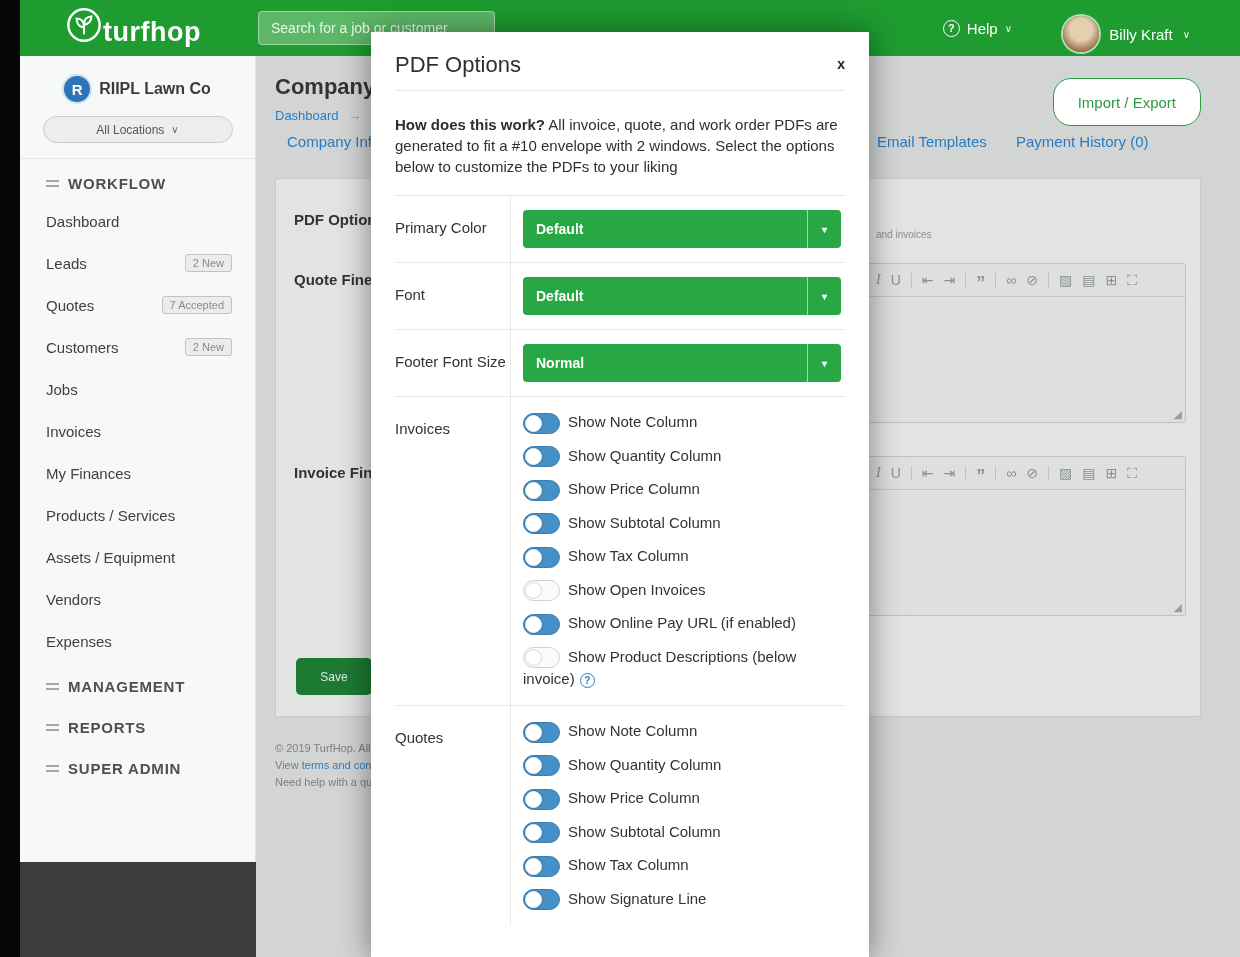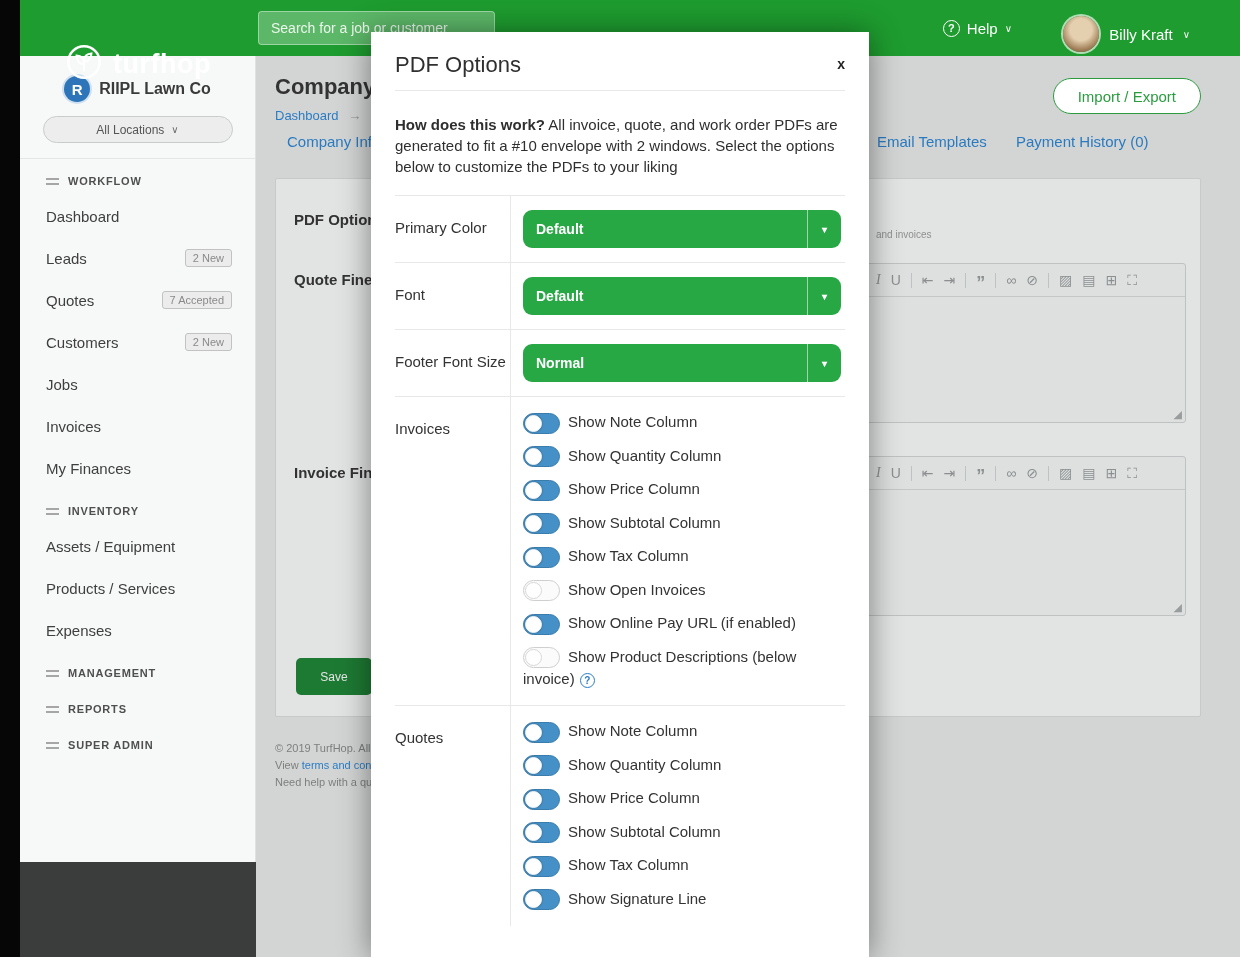--- a/index.html
+++ b/index.html
@@ -4,21 +4,21 @@
 <style>
   * { margin:0; padding:0; box-sizing:border-box; }
   html,body { width:1240px; height:957px; overflow:hidden; background:#0a0a0a;
               font-family:"Liberation Sans", sans-serif; }
   .page { position:relative; width:1240px; height:957px; }
   .left-void { position:absolute; left:0; top:0; width:20px; height:957px; background:#060606; }
   .app { position:absolute; left:20px; top:0; width:1220px; height:957px; background:#d3d5d5; }
 
   
   .topbar { position:absolute; left:0; top:0; width:1220px; height:56px; background:#1e9c2f; z-index:5; }
-  .brand { position:absolute; left:45px; top:8px; height:40px; display:flex; align-items:center; gap:10px; color:#fff;margin-top:36px; }
+  .brand { position:absolute; left:45px; top:8px; height:40px; display:flex; align-items:flex-end; color:#fff; }
   .brand-name { font-size:27px; font-weight:bold; letter-spacing:.5px; }
   .search { position:absolute; left:238px; top:11px; width:237px; height:34px;
             background:rgba(255,255,255,.28); border:1px solid rgba(255,255,255,.4); border-radius:4px;
             color:#fff; padding:0 12px; font-size:14px; outline:none; font-family:inherit; }
   .search::placeholder { color:rgba(255,255,255,.88); }
   .help { position:absolute; right:228px; top:0; height:56px; display:flex; align-items:center; gap:7px; color:#fff; font-size:15px; cursor:pointer; }
   .q-circle { width:17px; height:17px; border:1.5px solid #fff; border-radius:50%;
               display:inline-flex; align-items:center; justify-content:center; font-size:11px; font-weight:bold; }
   .chev { font-size:10px; opacity:.95; }
   .user { position:absolute; right:50px; top:0; height:68px; display:flex; align-items:center; gap:10px; color:#fff; font-size:15px; cursor:pointer; }
@@ -34,35 +34,35 @@
   .r-logo { width:26px; height:26px; border-radius:50%; background:#2e74b8; color:#fff;
             display:inline-flex; align-items:center; justify-content:center; font-size:15px; font-weight:bold;
             box-shadow:0 0 0 2px #cfe0f0; }
   .company-name { font-size:16px; font-weight:bold; color:#3a3a3a; }
   .loc-pill { margin:12px auto 0; width:190px; height:27px; border:1px solid #c9cccc; background:#ededee;
               border-radius:14px; display:flex; align-items:center; justify-content:center; gap:7px;
               font-size:12px; color:#555; cursor:pointer; }
   .loc-pill .chev { color:#666; }
   .sb-divider { margin-top:15px; border-top:1px solid #e4e5e5; }
   .section-h { display:flex; align-items:center; gap:9px; padding:16px 0 8px 26px;
-               font-size:11px; font-weight:bold; color:#4f4f4f; letter-spacing:.8px; }
+               font-size:15px; font-weight:bold; color:#4f4f4f; letter-spacing:.8px; }
   .dash-icon { width:13px; height:7px; border-top:2px solid #a6a6a6; border-bottom:2px solid #a6a6a6; }
   .nav-item { display:flex; align-items:center; height:42px; padding:0 23px 0 26px;
               font-size:15px; color:#3f3f3f; cursor:pointer; }
   .badge { margin-left:auto; font-size:11px; color:#8a8a8a; background:#ececec; border:1px solid #c2c2c2;
            border-radius:3px; padding:2px 7px; white-space:nowrap; }
 
   
   .main { position:absolute; left:236px; top:56px; width:984px; height:901px; background:#d3d5d5; }
   .page-title { position:absolute; left:19px; top:18px; font-size:22px; font-weight:bold; color:#333; white-space:nowrap; }
   .breadcrumb { position:absolute; left:19px; top:52px; font-size:13px; white-space:nowrap; }
   .bc-link { color:#2b7cc4; cursor:pointer; }
   .bc-sep { color:#8e8e8e; margin:0 6px; }
   .bc-cur { color:#8e8e8e; }
-  .import-btn { position:absolute; right:39px; top:22px; height:36px; padding:0 24px;
+  .import-btn { position:absolute; right:39px; top:22px; height:48px; padding:0 24px;
                 background:#fff; border:1.5px solid #2a9d3f; border-radius:18px; color:#2a9d3f;
                 font-size:15px; font-family:inherit; cursor:pointer; }
   .tab { position:absolute; top:77px; font-size:15px; color:#2a7ac0; cursor:pointer; white-space:nowrap; }
   .tab.t1 { left:31px; } .tab.t2 { left:621px; } .tab.t3 { left:760px; }
 
   .panel { position:absolute; left:19px; top:122px; width:926px; height:539px;
            background:#e2e3e3; border:1px solid #c8caca; border-radius:2px; }
   .p-label { position:absolute; font-size:15px; font-weight:bold; color:#333; white-space:nowrap; }
   .helper-frag { position:absolute; left:600px; top:50px; font-size:10px; color:#8f8f8f; white-space:nowrap; }
 
@@ -88,21 +88,21 @@
   .modal-header { display:flex; align-items:flex-start; padding:20px 24px 12px; }
   .modal-title { font-size:22px; color:#2f2f2f; }
   .modal-close { margin-left:auto; margin-top:4px; font-size:14px; font-weight:bold; color:#222; cursor:pointer; }
   .modal-body { padding:0 24px; }
   .m-row { display:flex; border-top:1px solid #e8e8e8; }
   .m-row .lbl { width:116px; flex:none; padding:22px 0 0; font-size:15px; color:#333;
                 border-right:1px solid #e8e8e8; line-height:20px; }
   .m-row .ctl { flex:1; padding:14px 0 14px 12px; }
   .m-intro { padding:23px 0 18px; font-size:15px; color:#2f2f2f; line-height:21px; display:block; }
 
-  .gbtn { display:flex; align-items:center; width:318px; height:38px; background:#28a745; border-radius:9px;
+  .gbtn { display:flex; align-items:center; width:318px; height:38px; background:#28a745; border-radius:4px;
           color:#fff; font-weight:bold; font-size:14px; cursor:pointer; }
   .gbtn .txt { padding-left:13px; }
   .gbtn .caret { margin-left:auto; width:34px; height:100%; display:flex; align-items:center; justify-content:center;
                  border-left:1px solid rgba(255,255,255,.55); font-size:10px; }
 
   .toggles { font-size:15px; color:#333; max-width:321px; }
   .t-row { margin-bottom:11px; line-height:21px; }
   .t-row:last-child { margin-bottom:2px; }
   .toggle { display:inline-block; vertical-align:middle; width:37px; height:21px; border-radius:11px;
             border:1px solid #cfcfcf; background:#fbfbfb; position:relative; margin-right:8px; cursor:pointer; }
@@ -177,29 +177,28 @@
       <div class="nav-item">
           <span>Jobs</span>
         </div>
       <div class="nav-item">
           <span>Invoices</span>
         </div>
       <div class="nav-item">
           <span>My Finances</span>
         </div>
 
-      <div class="section-h">
-        <span class="dash-icon"></span>
-        <span>INVENTORY</span>
-      </div>
+      <div class="nav-item">
+          <span>Products / Services</span>
+        </div>
       <div class="nav-item">
           <span>Assets / Equipment</span>
         </div>
       <div class="nav-item">
-          <span>Products / Services</span>
+          <span>Vendors</span>
         </div>
       <div class="nav-item">
           <span>Expenses</span>
         </div>
 
       <div class="section-h">
         <span class="dash-icon"></span>
         <span>MANAGEMENT</span>
       </div>
       <div class="section-h">

